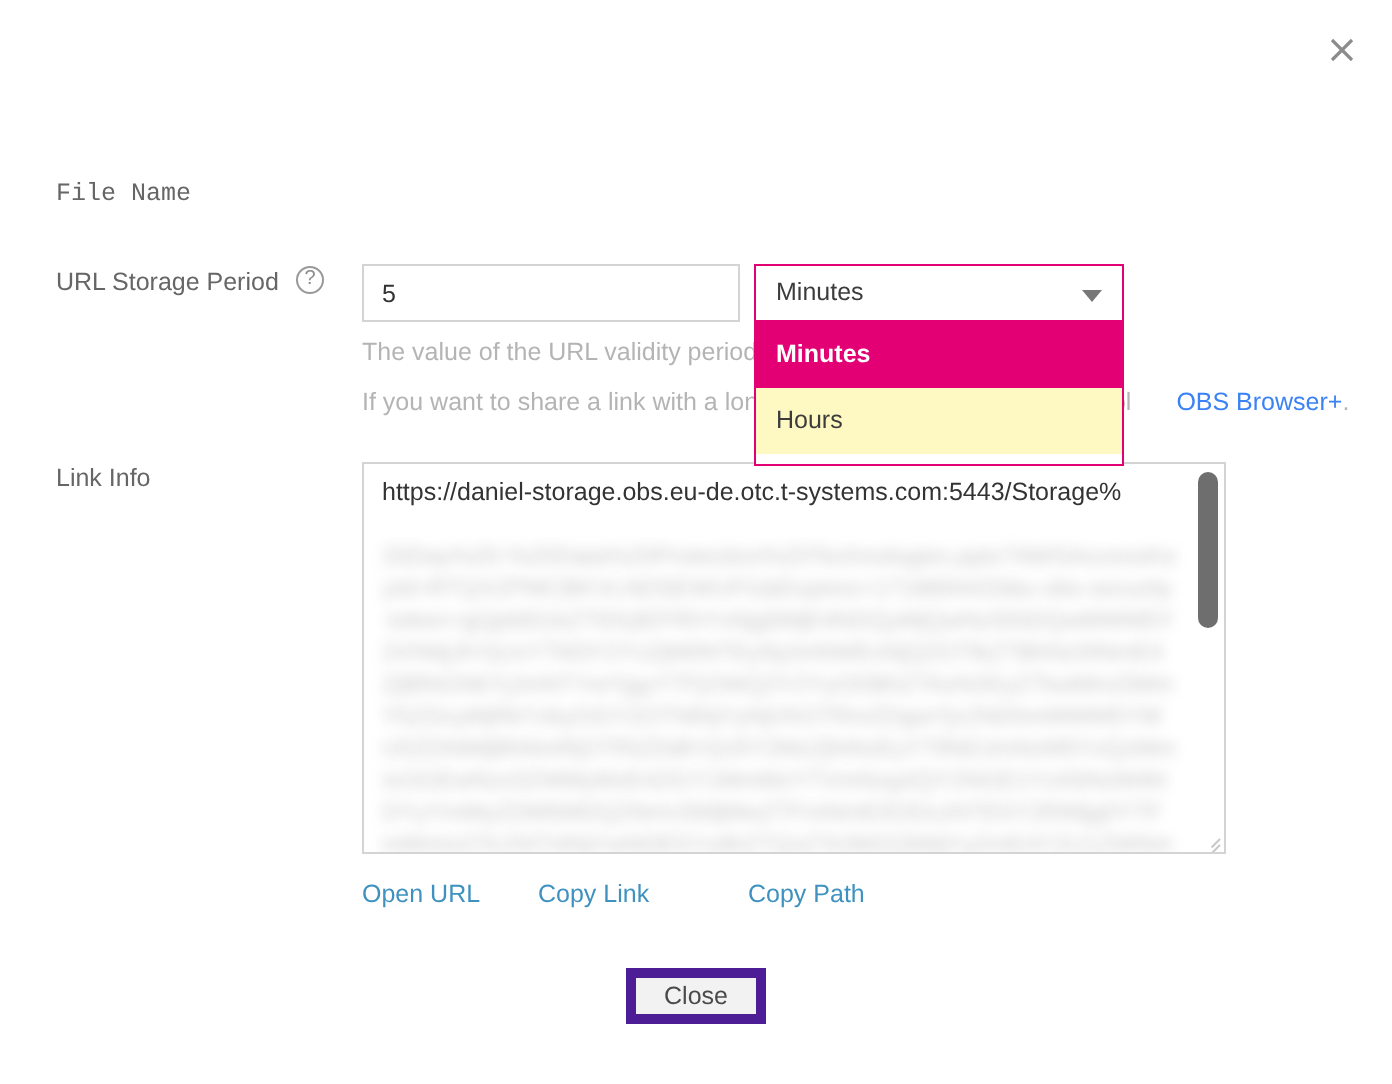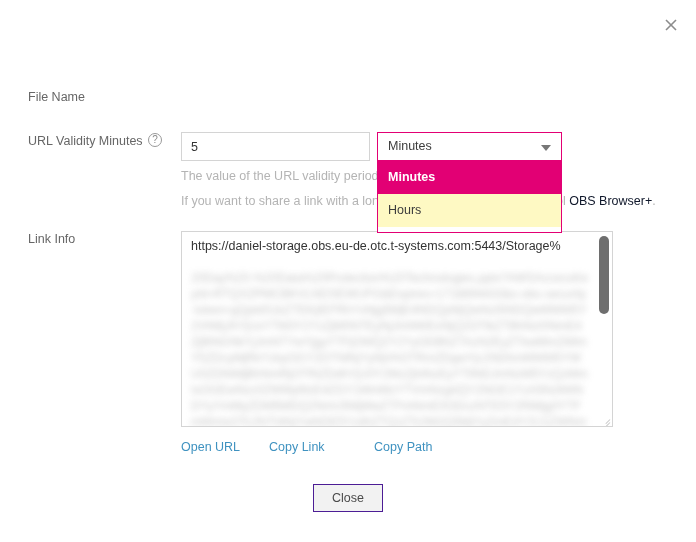--- a/index.html
+++ b/index.html
@@ -43,21 +43,21 @@
   
   .row-label {
     position: absolute;
     left: 28px;
     font-size: 12.5px;
     color: #666666;
     white-space: nowrap;
   }
 
   
-  #file-name-label { top: 90px; }
+  #file-name-label { top: 90px; font-family: Liberation Mono, monospace; }
   #file-name-value {
     position: absolute;
     left: 181px; top: 90px;
     font-size: 12.5px;
     color: #4a4a4a;
     white-space: nowrap;
   }
 
   
   #validity-label { top: 134px; }
@@ -140,21 +140,22 @@
   .hint {
     position: absolute;
     left: 181px;
     font-size: 12.5px;
     color: #b4b4b4;
     white-space: nowrap;
   }
   #hint-1 { top: 169px; }
   #hint-2 { top: 194px; }
   .hint .link {
-    color: #0f172a;
+    color: #3b82f6;
+    margin-left: 19px;
   }
 
   
   #link-info-label { top: 232px; text-align: right; }
 
   #link-info-box {
     position: absolute;
     left: 181px; top: 231px;
     width: 432px; height: 196px;
     border: 1px solid #d4d4d4;
@@ -227,21 +228,21 @@
   #act-open { left: 181px; }
   #act-copy-link { left: 269px; }
   #act-copy-path { left: 374px; }
 
   
   #close-button {
     position: absolute;
     left: 313px; top: 484px;
     width: 70px; height: 28px;
     background: #f2f2f2;
-    border: 1px solid #4c1d95;
+    border: 5px solid #4c1d95;
     font-family: "Liberation Sans", sans-serif;
     font-size: 12.5px;
     color: #4a4a4a;
     cursor: pointer;
   }
 </style>
 </head>
 <body>
 
 <div id="dialog">
@@ -249,21 +250,21 @@
   <div class="close-x">
     <svg width="18" height="18" viewBox="0 0 18 18" aria-hidden="true">
       <line x1="4" y1="4" x2="14" y2="14" stroke="#8c8c8c" stroke-width="1.6"></line>
       <line x1="14" y1="4" x2="4" y2="14" stroke="#8c8c8c" stroke-width="1.6"></line>
     </svg>
   </div>
 
 
   <div class="row-label" id="file-name-label">File Name</div>
 
-  <div class="row-label" id="validity-label">URL Validity Minutes</div>
+  <div class="row-label" id="validity-label">URL Storage Period</div>
   <div class="help-icon">?</div>
 
   <input id="validity-input" type="text" value="5" style="">
 
   <div id="unit-select-box">
     <span id="unit-select-value">Minutes</span>
     <span class="caret"></span>
   </div>
 
   <div class="hint" id="hint-1">The value of the URL validity period is</div>

